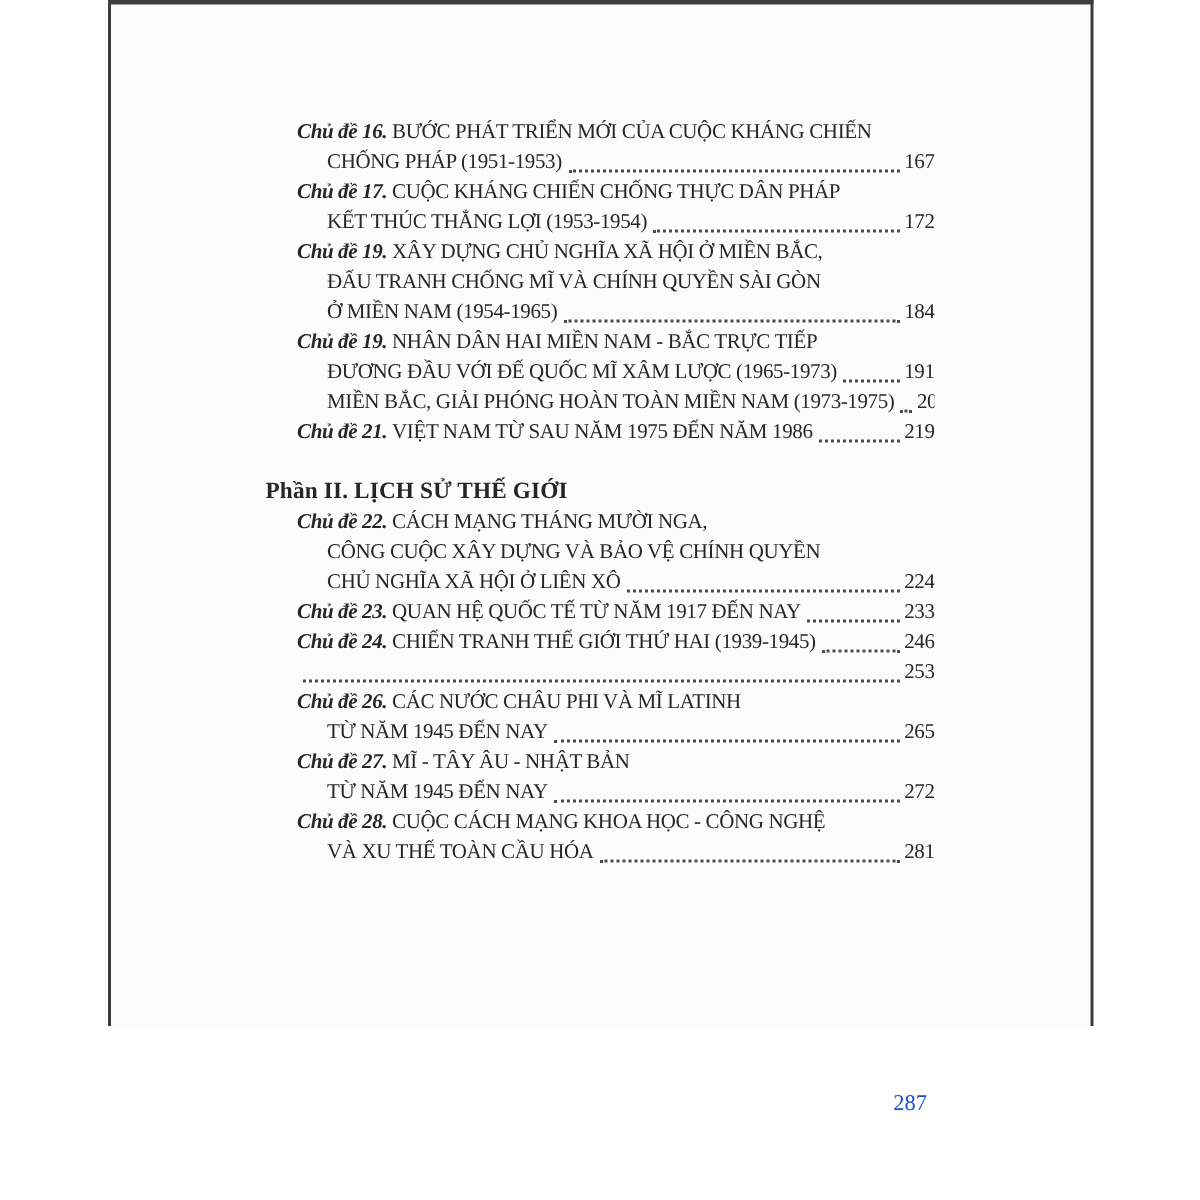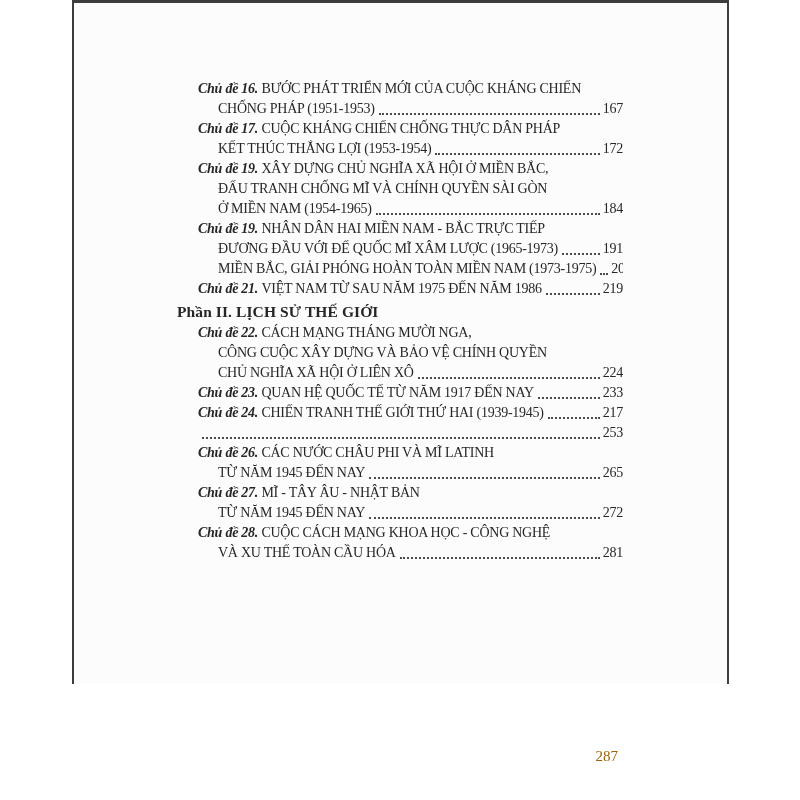--- a/index.html
+++ b/index.html
@@ -60,30 +60,30 @@
     margin: 0 3px 4px 4px;
   }
   .toc-page {
     flex: 0 0 auto;
     text-align: center;
   }
   .part-heading {
     font-size: 15.5px;
     font-weight: bold;
     line-height: 22px;
-    margin: 2px 0 0 0;
+    margin: 18px 0 0 0;
     letter-spacing: 0.1px;
     color: var(--ink);
   }
   .footer-page-number {
     position: absolute;
-    top: 744px; right: 109px;
+    top: 724px; right: 109px;
     font-size: 15px;
     line-height: 18px;
-    color: #a16207;
+    color: #1d4ed8;
   }
 </style>
 </head>
 <body>
 
 <div class="photo">
   <div class="book-page">
     <main class="toc">
       <section id="toc-part1">
           <div class="toc-entry">
@@ -163,21 +163,21 @@
             <div class="toc-line first">
               <span class="toc-text"><span class="toc-label">Chủ đề 23. </span>QUAN HỆ QUỐC TẾ TỪ NĂM 1917 ĐẾN NAY</span>
               <span class="leader"></span>
               <span class="toc-page">233</span>
             </div>
           </div>
           <div class="toc-entry">
             <div class="toc-line first">
               <span class="toc-text"><span class="toc-label">Chủ đề 24. </span>CHIẾN TRANH THẾ GIỚI THỨ HAI (1939-1945)</span>
               <span class="leader"></span>
-              <span class="toc-page">217</span>
+              <span class="toc-page">246</span>
             </div>
           </div>
           <div class="toc-entry">
             <div class="toc-line first">
               <span class="leader"></span>
               <span class="toc-page">253</span>
             </div>
           </div>
           <div class="toc-entry">
             <div class="toc-line first">

